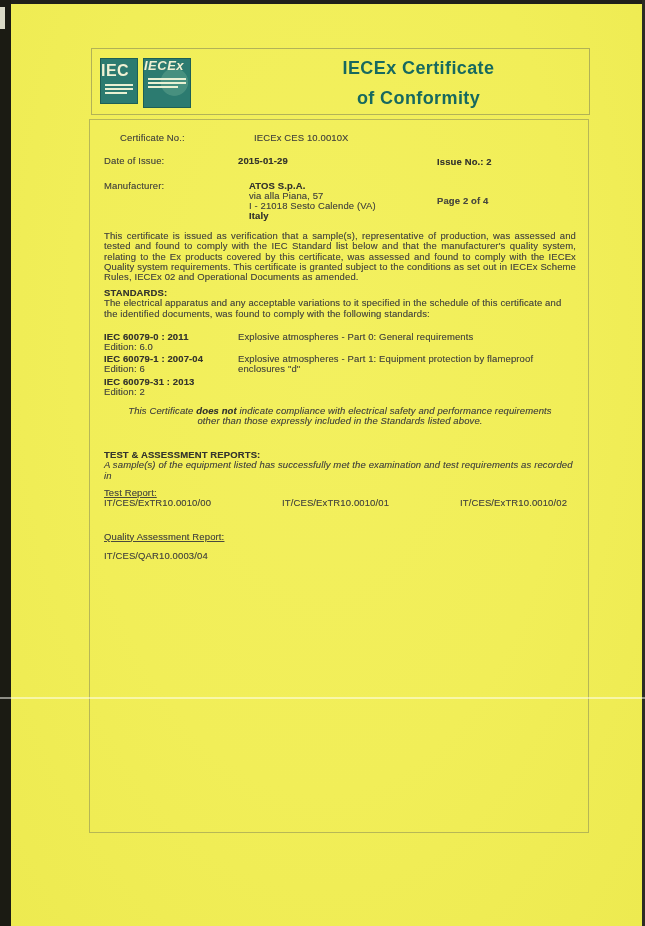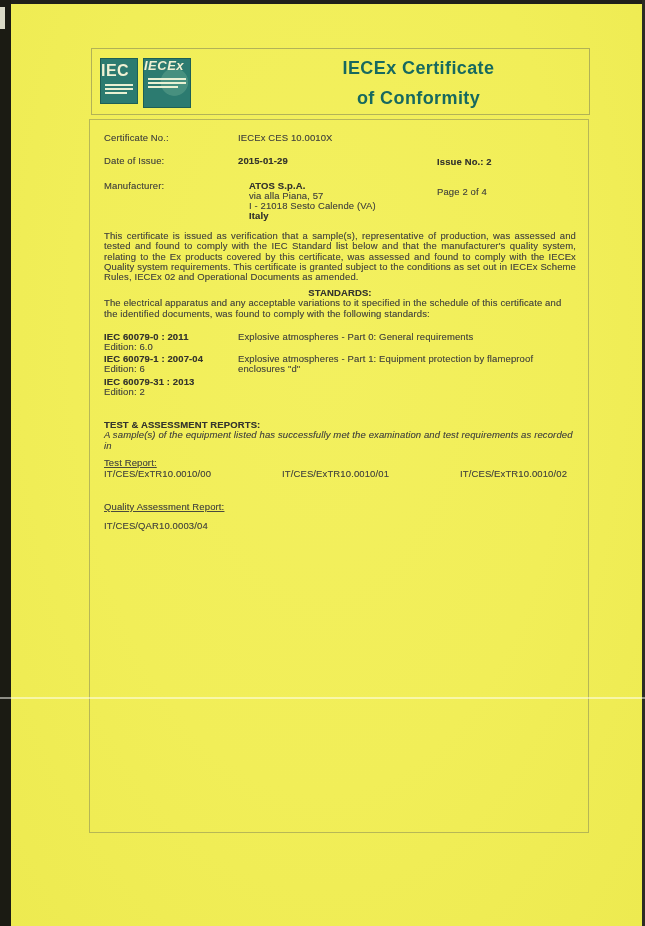--- a/index.html
+++ b/index.html
@@ -44,29 +44,29 @@
 
   .body-box {
     position:absolute; left:89px; top:119px; width:500px; height:714px;
     border:1px solid rgba(125,130,85,0.5); box-sizing:border-box;
     padding:13px 12px 0 14px;
     font-size:9.5px; line-height:10.4px; letter-spacing:0.12px;
   }
   .b { font-weight:bold; color:#36362c; }
   .row { display:flex; }
   .label-col { width:134px; flex:none; }
-  .mrow { margin-bottom:13px; }
+  .mrow { margin-bottom:13px;margin-left:16px; }
   .meta-right { position:absolute; left:347px; top:37px; }
-  .meta-right .page-line { margin-top:20px; }
+  .meta-right .page-line { margin-top:29px;font-weight:bold; }
   .manu-row { margin-top:14px; }
   .manu-col { padding-left:11px; }
   .manu-col div { line-height:10px; }
   .additional { margin-top:31px; }
   .verification { margin-top:10px; text-align:justify; }
-  .standards-heading { margin-top:5px; font-weight:bold; color:#36362c;text-align:center; }
+  .standards-heading { margin-top:5px; font-weight:bold; color:#36362c; }
   .standards-table { margin-top:13px; }
   .std-row { display:flex; margin-bottom:2px; }
   .std-row .label-col div { line-height:10px; }
   .std-desc { flex:1; }
   .disclaimer { margin-top:9px; text-align:center; font-style:italic; padding:0 14px; }
   .test-heading { margin-top:23px; font-weight:bold; color:#36362c; }
   .test-intro { font-style:italic; }
   .report-label { margin-top:7px; text-decoration:underline; }
   .reports-row { display:flex; }
   .reports-row span { width:178px; flex:none; }
@@ -157,20 +157,21 @@
         <span class="std-desc">Explosive atmospheres - Part 1: Equipment protection by flameproof enclosures "d"</span>
       </div>
       <div class="std-row">
         <span class="label-col">
           <div class="b">IEC 60079-31 : 2013</div>
           <div>Edition: 2</div>
         </span>
       </div>
     </div>
 
+    <div class="disclaimer"><span>This Certificate </span><span class="b" style="font-style:italic;">does not</span><span> indicate compliance with electrical safety and performance requirements other than those expressly included in the Standards listed above.</span></div>
 
     <div class="test-heading">TEST &amp; ASSESSMENT REPORTS:</div>
     <div class="test-intro">A sample(s) of the equipment listed has successfully met the examination and test requirements as recorded in</div>
 
     <div class="report-label">Test Report:</div>
     <div class="reports-row">
       <span>IT/CES/ExTR10.0010/00</span>
       <span>IT/CES/ExTR10.0010/01</span>
       <span>IT/CES/ExTR10.0010/02</span>
     </div>

